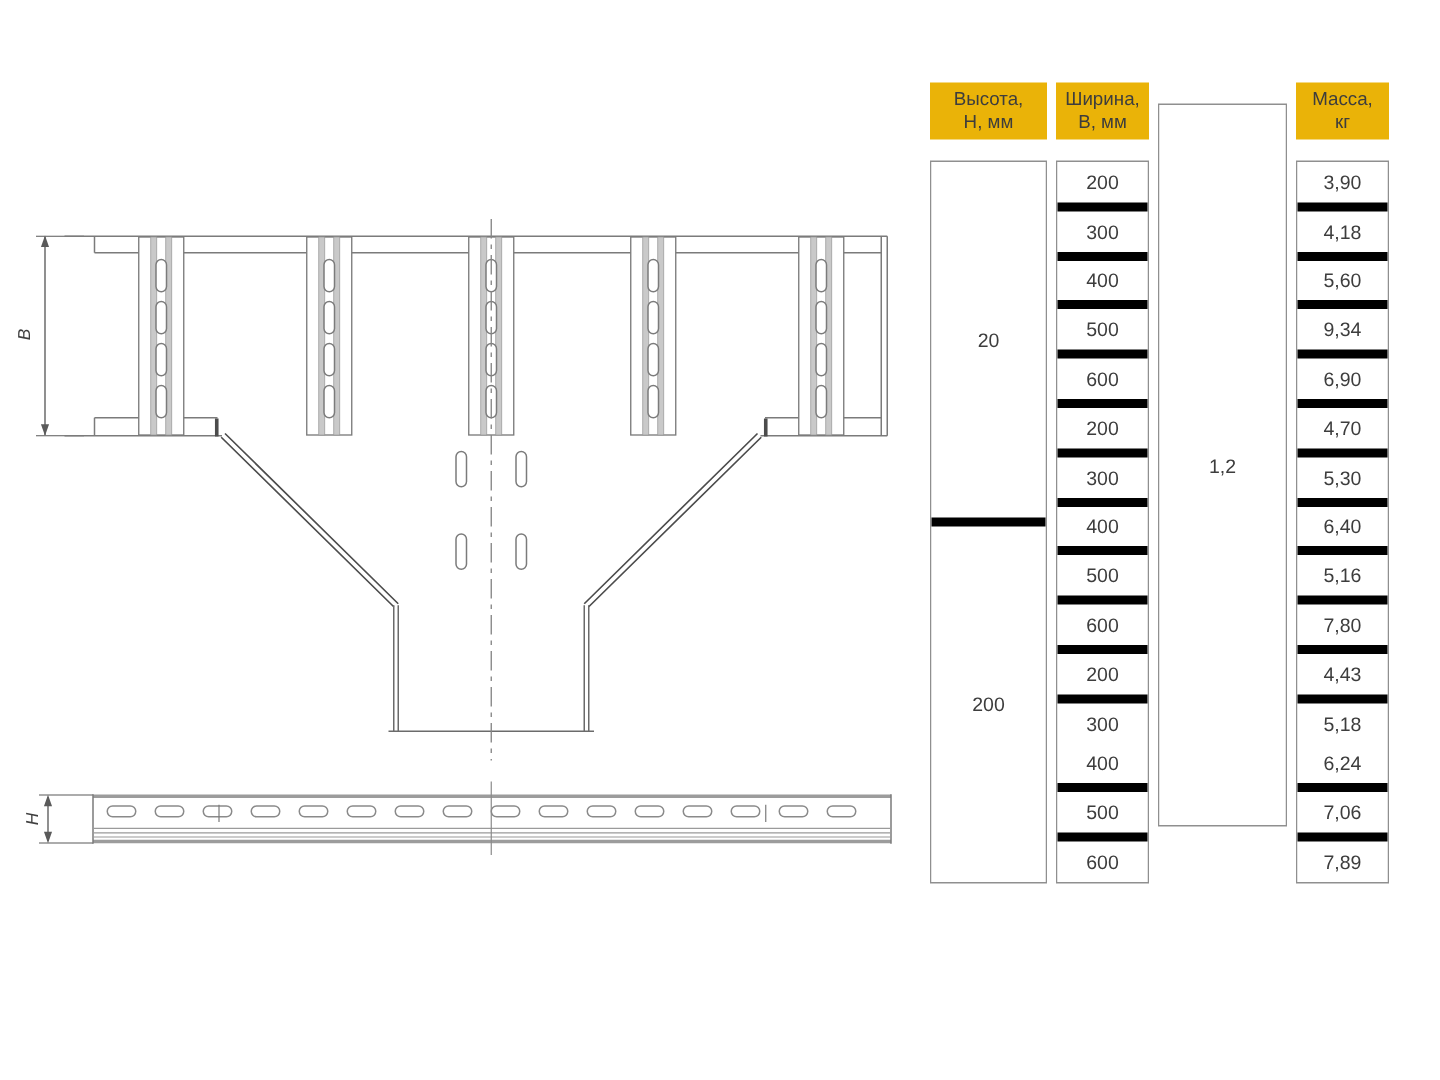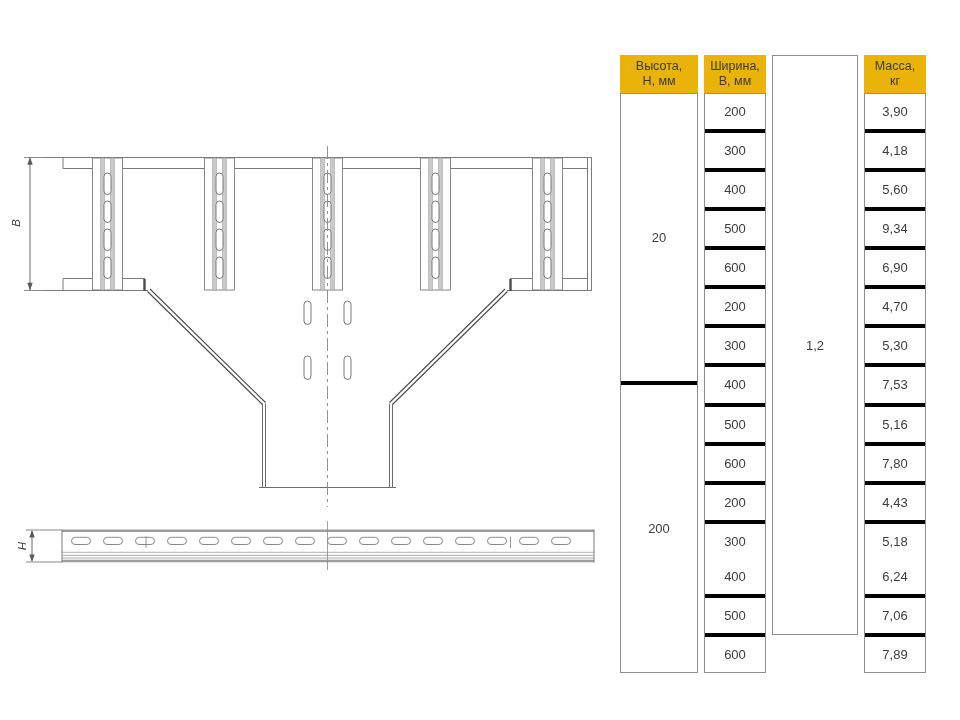--- a/index.html
+++ b/index.html
@@ -5,24 +5,24 @@
   html,body{margin:0;padding:0;width:960px;height:720px;overflow:hidden;background:#ffffff;
     font-family:"Liberation Sans",sans-serif;}
   .stage{position:absolute;left:0;top:0;width:960px;height:720px;background:#fff;}
   svg{position:absolute;left:0;top:0;}
   
   .tbl{position:absolute;left:620px;top:55px;display:flex;gap:6px;color:#3d3d3d;}
   .col{display:flex;flex-direction:column;}
   .col-h{width:78px}.col-b{width:62px}.col-t{width:86px}.col-m{width:62px}
   .hdr{height:38px;background:#eab308;display:flex;flex-direction:column;align-items:center;
        justify-content:center;font-size:12.5px;line-height:15px;text-align:center;}
-  .body{height:580px;border:1px solid #8f8f8f;box-sizing:border-box;
+  .body{margin-top:14px;height:482px;border:1px solid #8f8f8f;box-sizing:border-box;
         display:flex;flex-direction:column;font-size:13px;}
   .cell{flex:1;display:flex;align-items:center;justify-content:center;
-        border-top:4px solid #000000;background:#fff;}
+        border-top:6px solid #000000;background:#fff;}
   .cell:first-child{border-top:none;}
   .cell.nt{border-top:none;}
   .cell.h3{flex:5;}
   .cell.full{flex:1;}
 </style>
 </head>
 <body>
 
 <div class="stage">
 
@@ -192,21 +192,21 @@
         <span>кг</span>
       </div>
       <div class="body">
         <div class="cell">3,90</div>
         <div class="cell">4,18</div>
         <div class="cell">5,60</div>
         <div class="cell">9,34</div>
         <div class="cell">6,90</div>
         <div class="cell">4,70</div>
         <div class="cell">5,30</div>
-        <div class="cell">7,53</div>
+        <div class="cell">6,40</div>
         <div class="cell">5,16</div>
         <div class="cell">7,80</div>
         <div class="cell">4,43</div>
         <div class="cell">5,18</div>
         <div class="cell nt">6,24</div>
         <div class="cell">7,06</div>
         <div class="cell">7,89</div>
       </div>
     </div>
 

